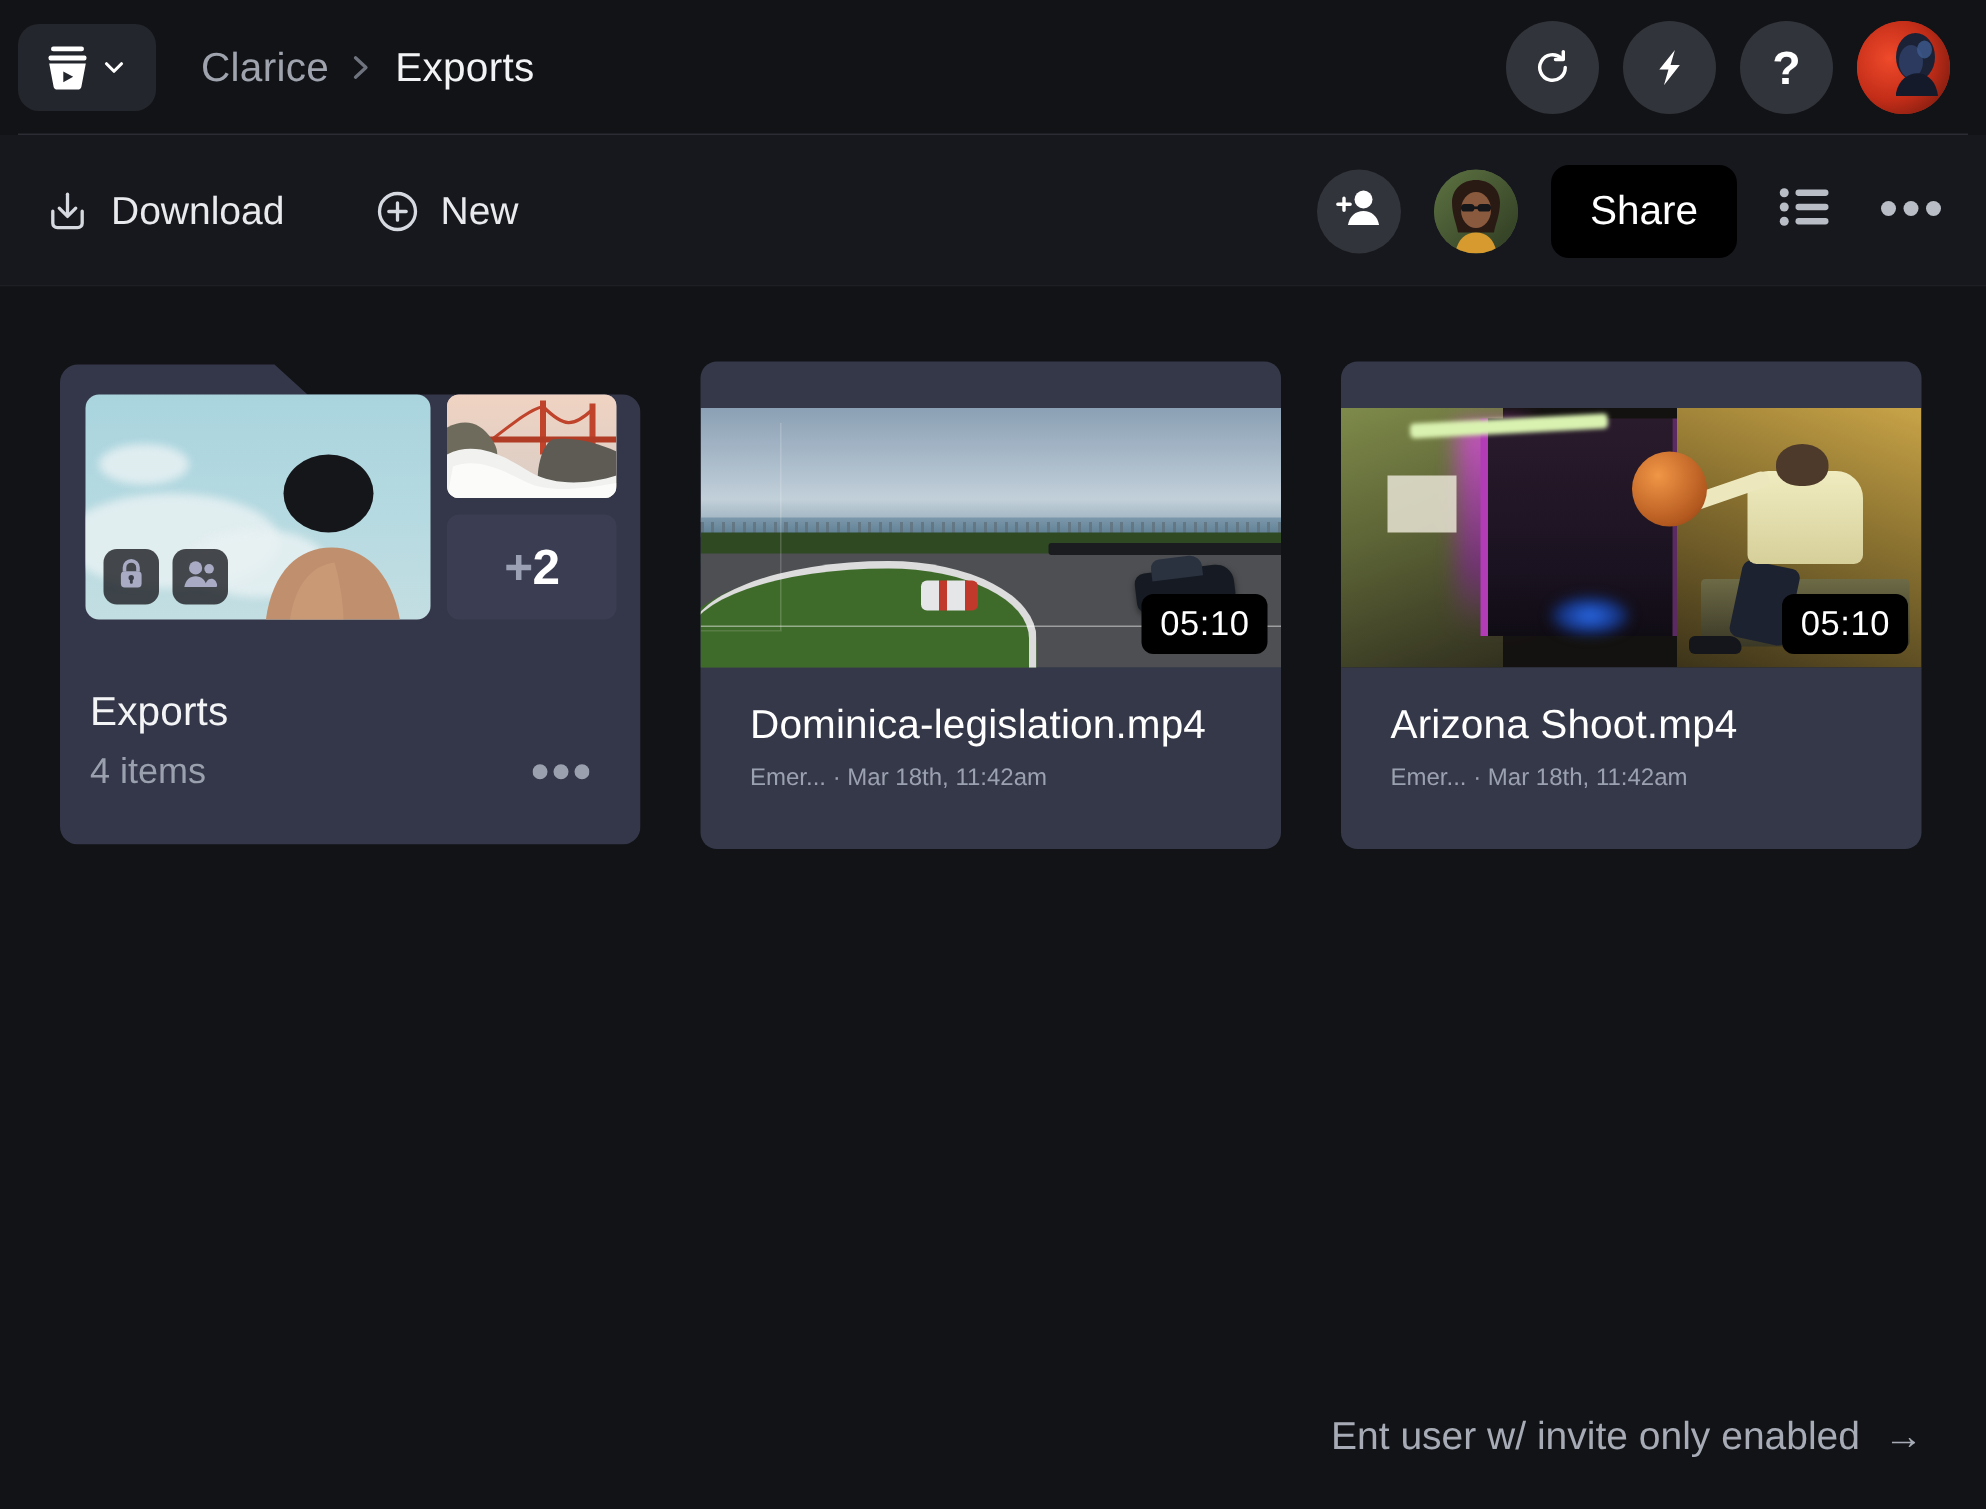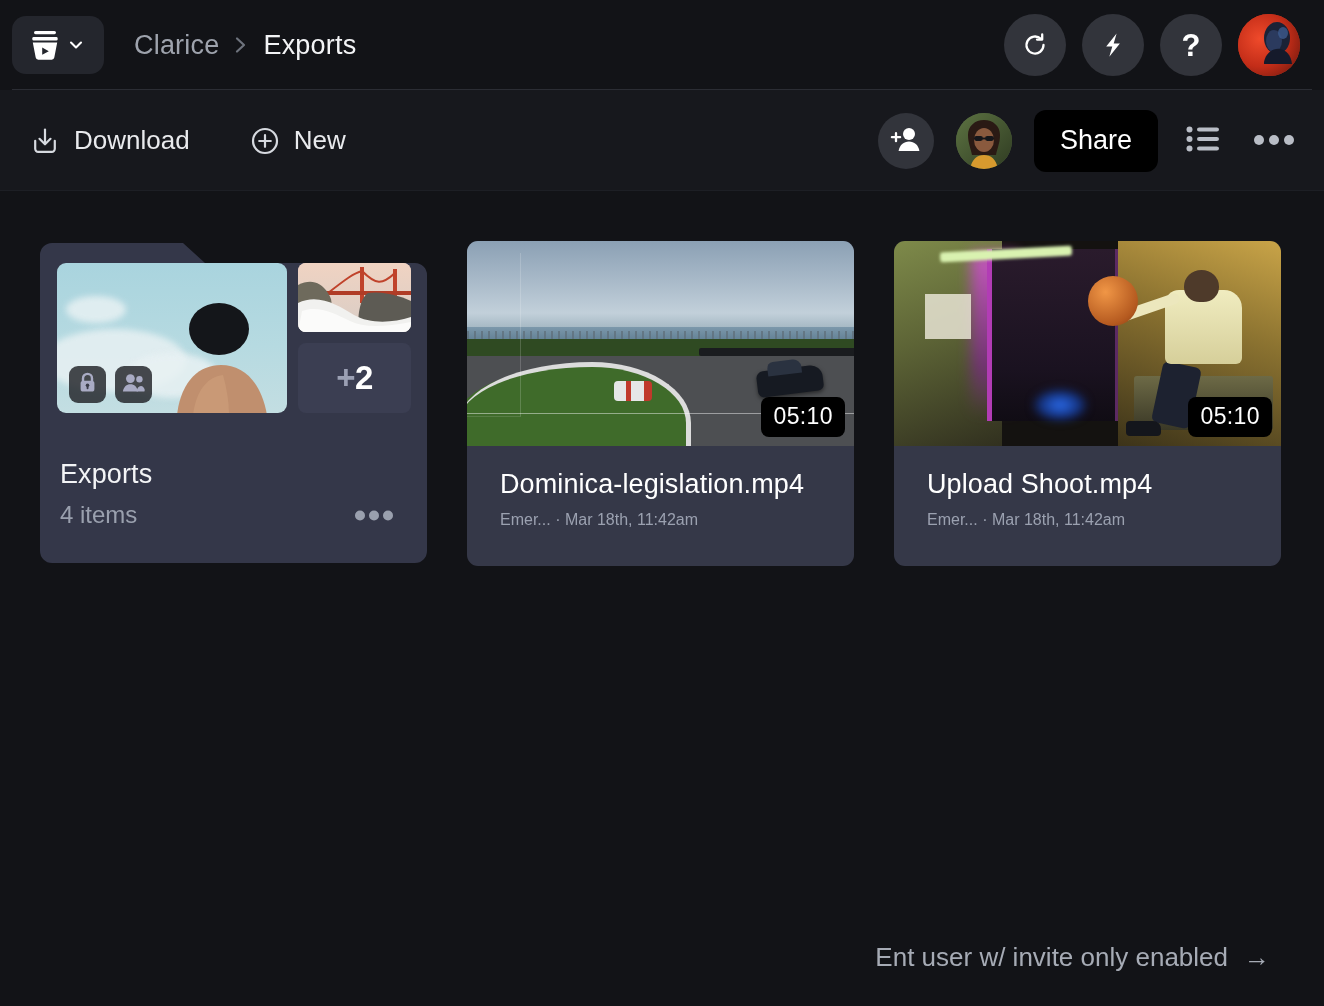--- a/index.html
+++ b/index.html
@@ -241,23 +241,24 @@
     width: 387px;
     height: 325px;
     border-radius: 11px;
     overflow: hidden;
     background: #353848;
     flex: none;
     position: relative;
   }
   .asset-thumb {
     width: 100%;
-    height: 205px;
+    height: 173px;
     position: relative;
     overflow: hidden;
+    margin-top: 31px;
   }
   .duration-badge {
     position: absolute;
     right: 9px; bottom: 9px;
     background: #000;
     color: #fff;
     font-size: 23px;
     padding: 6px 12px 7px 12px;
     border-radius: 8px;
     letter-spacing: .4px;
@@ -397,21 +398,21 @@
   }
   .az-ball {
     position:absolute; right:37%; top:17%; width:50px; height:50px;
     border-radius:50%;
     background: radial-gradient(circle at 35% 32%, #f09646, #b4591f 70%, #7d3a12 100%);
   }
 
   
   .footer-note {
     position: absolute;
-    right: 54px;
+    right: 42px;
     bottom: 33px;
     display: flex;
     align-items: center;
     gap: 16px;
     color: #a6abb5;
     font-size: 26px;
   }
   .footer-arrow { font-size: 26px; color: #a6abb5; }
 </style>
 </head>
@@ -692,21 +693,21 @@
         <div class="az-bench"></div>
         <div class="az-leg"></div>
         <div class="az-person-body"></div>
         <div class="az-arm"></div>
         <div class="az-person-head"></div>
         <div class="az-ball"></div>
         <div class="az-shoe"></div>
         <div class="duration-badge">05:10</div>
       </div>
       <div class="asset-meta">
-        <div class="asset-title">Upload Shoot.mp4</div>
+        <div class="asset-title">Arizona Shoot.mp4</div>
         <div class="asset-sub">Emer... · Mar 18th, 11:42am</div>
       </div>
     </div>
 
   </div>
 
   <div class="footer-note">
     <span>Ent user w/ invite only enabled</span>
     <span class="footer-arrow">→</span>
   </div>

